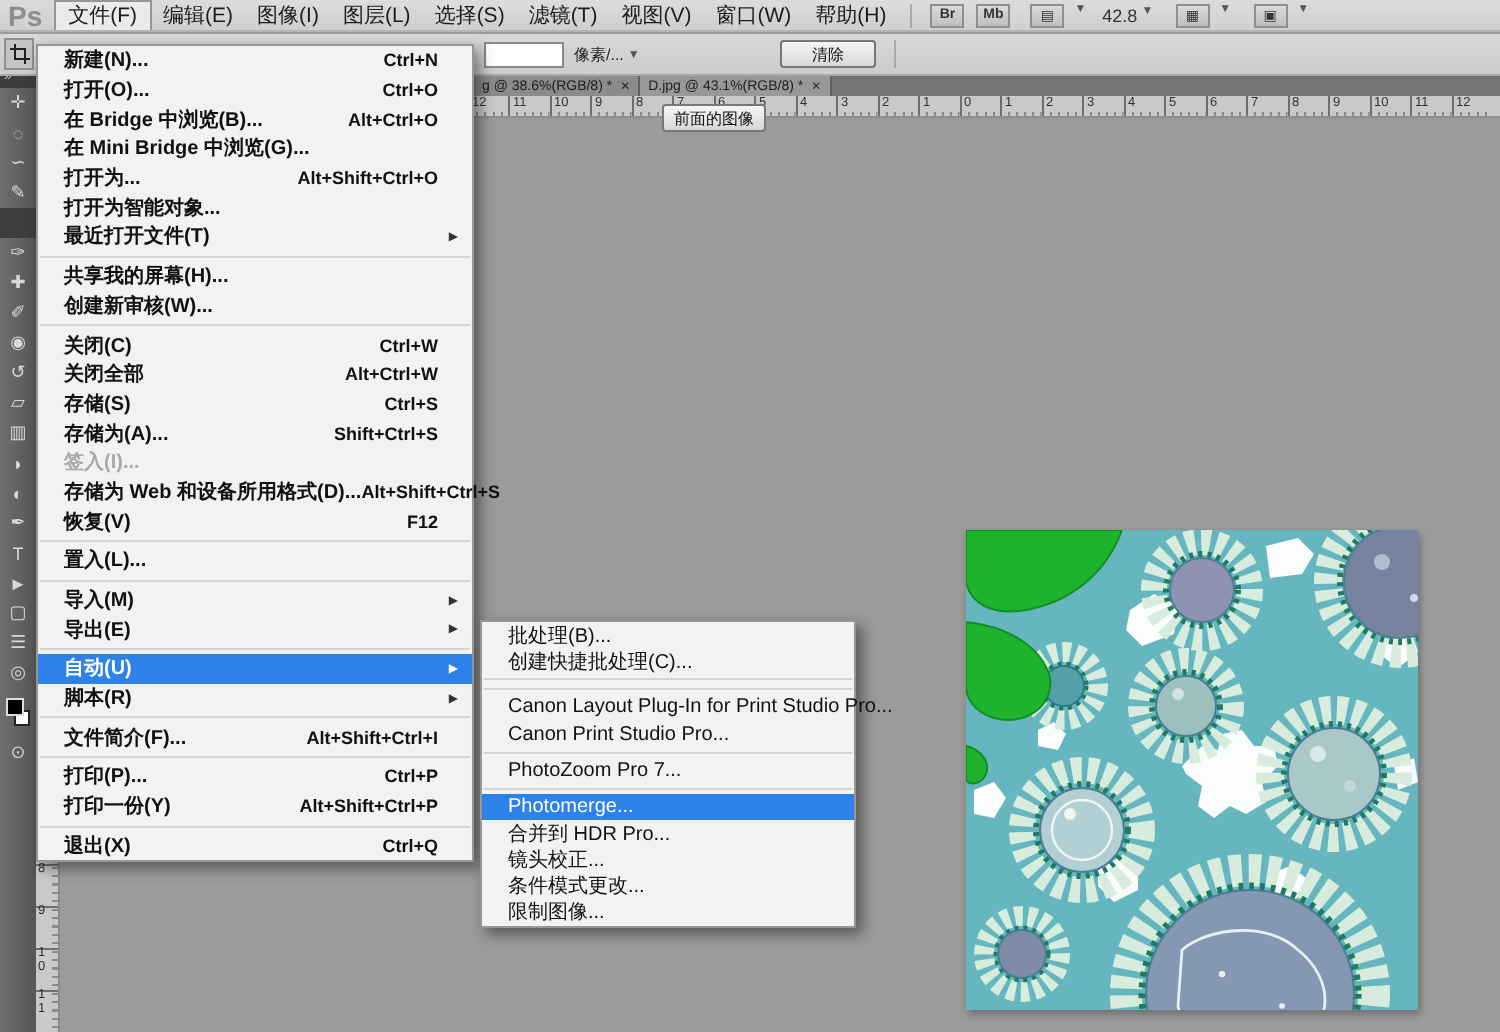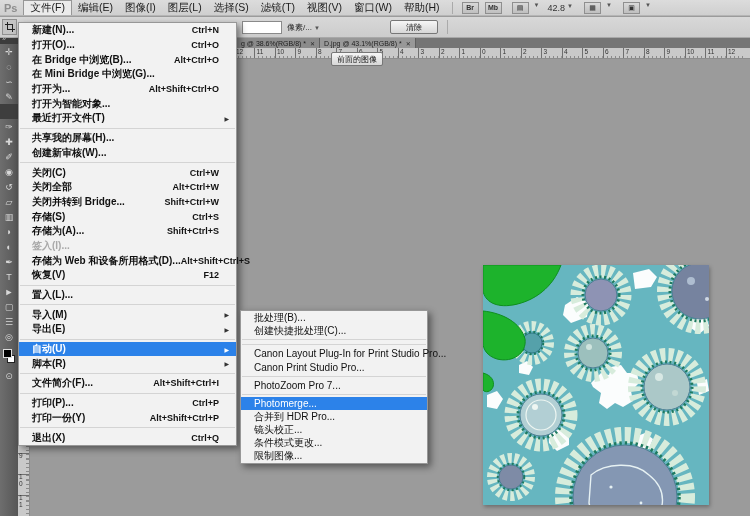--- a/index.html
+++ b/index.html
@@ -3,21 +3,21 @@
 <meta charset="utf-8">
 <style>
   * { margin:0; padding:0; box-sizing:border-box; }
   html,body { width:750px; height:516px; overflow:hidden; }
   body { font-family:"Liberation Sans","DejaVu Sans",sans-serif; background:#9b9b9b; position:relative; }
   .abs { position:absolute; }
 
   
   .menubar { left:0; top:0; width:750px; height:16px; background:linear-gradient(#dcdcdc,#cfcfcf);
              border-bottom:1px solid #b5b5b5; display:flex; align-items:center; z-index:30; font-size:10.5px; color:#1c1c1c;}
-  .ps-logo { color:#8e8e8e; font-weight:bold; font-size:11px; padding:0 6px 0 4px; letter-spacing:0; }
+  .ps-logo { color:#8e8e8e; font-weight:bold; font-size:14px; padding:0 6px 0 4px; letter-spacing:0; }
   .mb-item { padding:1px 6px; height:15px; display:flex; align-items:center; cursor:default; }
   .mb-item.active { background:#ebebeb; border:1px solid #979797; border-bottom:none; }
   .mb-divider { width:1px; height:12px; background:#aaa; margin:0 6px; }
   .mb-iconbox { border:1px solid #8f8f8f; background:linear-gradient(#d9d9d9,#bfbfbf); font-size:7px; font-weight:bold;
                 color:#333; width:17px; height:12px; display:flex; align-items:center; justify-content:center; margin:0 3px; }
   .mb-ddgroup { display:flex; align-items:flex-start; margin:0 4px; color:#444; }
   .dd-arrow { font-size:6px; color:#555; margin-left:2px; }
   .zoom-val { font-size:9px; color:#333; }
 
   
@@ -487,25 +487,20 @@
       <span class="mi-short">Ctrl+W</span>
       <span class="mi-arrow">▶</span>
     </div>
 
     <div class="mi">
       <span class="mi-label">关闭全部</span>
       <span class="mi-short">Alt+Ctrl+W</span>
       <span class="mi-arrow">▶</span>
     </div>
 
-    <div class="mi">
-      <span class="mi-label">关闭并转到 Bridge...</span>
-      <span class="mi-short">Shift+Ctrl+W</span>
-      <span class="mi-arrow">▶</span>
-    </div>
 
     <div class="mi">
       <span class="mi-label">存储(S)</span>
       <span class="mi-short">Ctrl+S</span>
       <span class="mi-arrow">▶</span>
     </div>
 
     <div class="mi">
       <span class="mi-label">存储为(A)...</span>
       <span class="mi-short">Shift+Ctrl+S</span>

